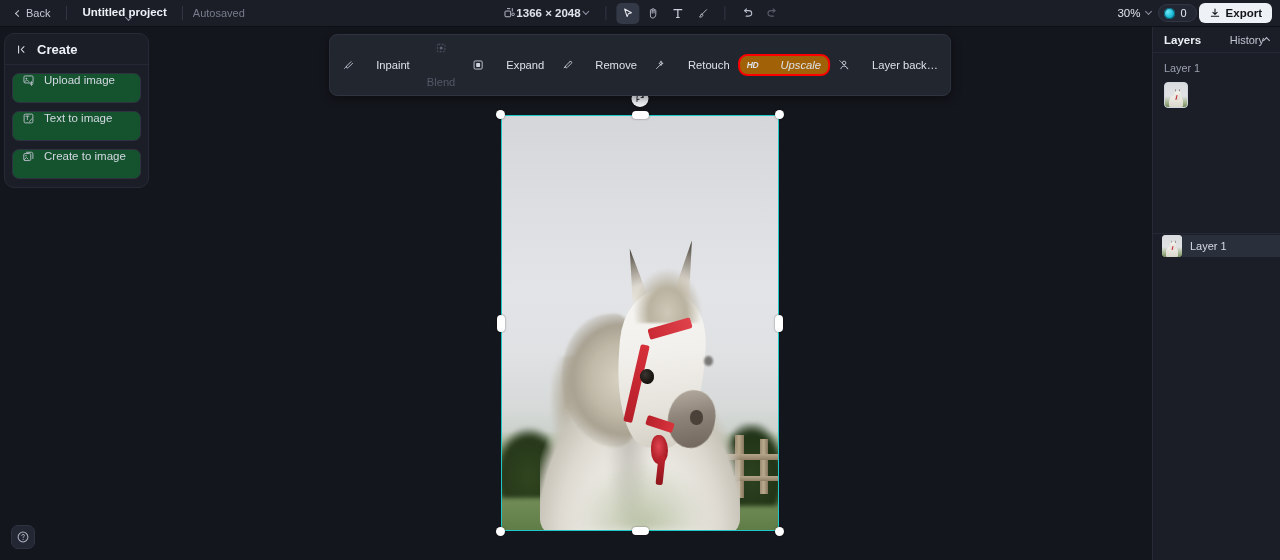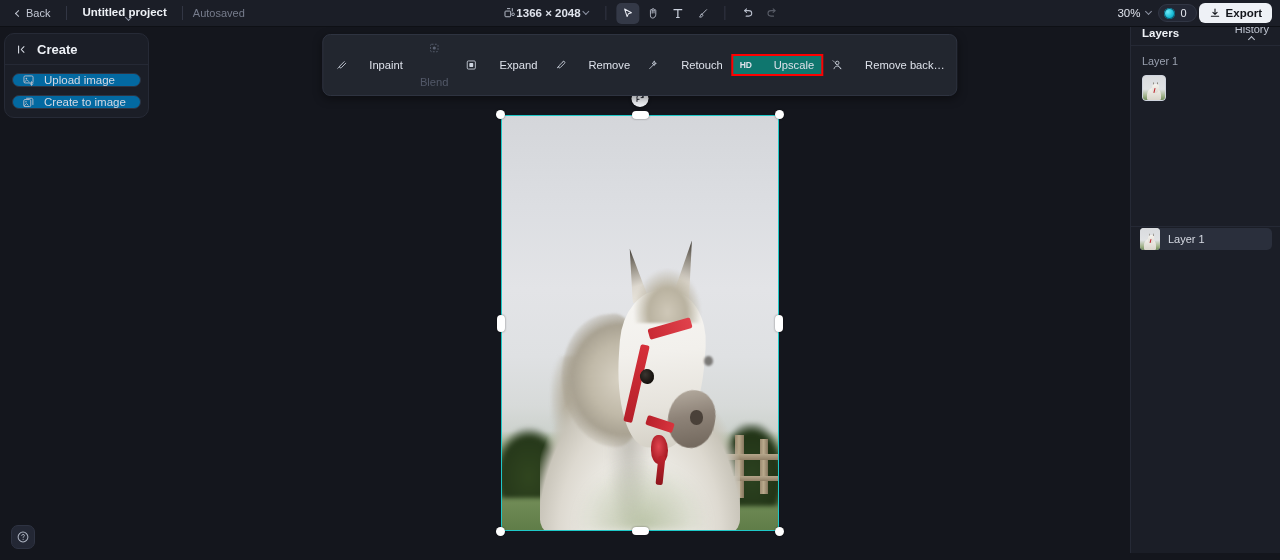--- a/index.html
+++ b/index.html
@@ -88,23 +88,23 @@
   }
   .sb-head {
     display: flex; align-items: center; gap: 8px;
     height: 31px; padding: 0 11px;
     border-bottom: 1px solid #252935;
     cursor: pointer;
   }
   .sb-head-txt { color: #eef1f6; font-size: 13px; font-weight: bold; }
   .sb-body { padding: 8px 7px 0 7px; display: flex; flex-direction: column; gap: 8px; }
   .sb-btn {
-    display: flex; align-items: center; gap: 9px;
-    height: 14px; padding: 0 9px;
-    background: #0369a1; border: 1px solid #2e3342;
+    display: flex; gap: 9px;
+    height: 30px; padding: 0 9px;
+    background: #14532d; border: 1px solid #2e3342;
     border-radius: 7px; cursor: pointer;
   }
   .sb-btn-txt { color: #d3d8e3; font-size: 11.5px; }
 
   
   #help-btn {
     position: absolute; left: 11px; bottom: 11px;
     width: 24px; height: 24px; border-radius: 7px;
     background: #232734; border: 1px solid #2e3342;
     display: flex; align-items: center; justify-content: center;
@@ -123,21 +123,21 @@
   .ctx-btn {
     display: flex; align-items: center; gap: 22px;
     padding: 4px 8px; border-radius: 6px;
     color: #dde1ea; font-size: 11.2px; cursor: pointer;
     white-space: nowrap; position: relative;
   }
   .ctx-btn.disabled { color: #4d5costs; }
   .ctx-btn.disabled { color: #525868; cursor: default; flex-direction: column; }
   .ctx-btn.highlighted {
     outline: 2px solid #fe0000; outline-offset: -1px;
-    border-radius: 0; background: #0f766e;
+    border-radius: 8px; background: #a16207; font-style: italic;
   }
   .hd-glyph { font-size: 8.5px; font-weight: bold; letter-spacing: -0.2px; }
 
   
   #canvas-area {
     position: absolute; top: 27px; left: 0; width: 1280px; height: 533px;
     background: #14161d; overflow: hidden;
   }
   #selection {
     position: absolute; left: 501px; top: 88px; width: 278px; height: 416px;
@@ -298,29 +298,29 @@
   }
   #rotate-handle {
     position: absolute; left: 50%; top: -25px; transform: translateX(-50%);
     width: 17px; height: 17px; border-radius: 50%;
     background: #f2f4f8; display: flex; align-items: center; justify-content: center;
     box-shadow: 0 1px 3px rgba(0,0,0,0.5); cursor: pointer;
   }
 
   
   #right-panel {
-    position: absolute; top: 20px; right: 0; width: 150px; height: 533px;
+    position: absolute; top: 27px; right: 0; width: 128px; height: 533px;
     background: #1b1e27; border-left: 1px solid #262a36; z-index: 30;
   }
   .rp-head {
     height: 26px; display: flex; align-items: center; justify-content: space-between;
     padding: 0 11px; border-bottom: 1px solid #252935;
   }
   .rp-title { color: #eef1f6; font-size: 11.5px; font-weight: bold; }
-  .rp-history { display: flex; align-items: center; gap: 0; cursor: pointer; flex-direction: column; }
+  .rp-history { display: flex; align-items: center; gap: 0; cursor: pointer; }
   .rp-history-txt { color: #c0c6d2; font-size: 11px; }
   .chev-up {
     display: inline-block; width: 5px; height: 5px;
     border-left: 1.3px solid #c0c6d2; border-top: 1.3px solid #c0c6d2;
     transform: rotate(45deg); margin-top: 2px;
   }
   .rp-section { padding: 9px 11px 0 11px; }
   .rp-label { color: #9aa1b0; font-size: 10.8px; margin-bottom: 8px; }
   .thumb-big {
     width: 24px; height: 26px; border-radius: 4px;
@@ -535,21 +535,21 @@
       <span class="hd-glyph">HD</span>
       <span>Upscale</span>
     </div>
 
     <div class="ctx-btn">
       <svg width="12" height="12" viewBox="0 0 16 16">
         <circle cx="8" cy="5.2" r="2.3" stroke="#cfd5e0" stroke-width="1.15" fill="none"></circle>
         <path d="M3.6 13c.6-2.3 2.3-3.5 4.4-3.5s3.8 1.2 4.4 3.5" stroke="#cfd5e0" stroke-width="1.15" fill="none" stroke-linecap="round"></path>
         <path d="M2.2 2.2l11.6 11.6" stroke="#cfd5e0" stroke-width="1" stroke-dasharray="1.8 1.6" stroke-linecap="round"></path>
       </svg>
-      <span>Remove back…</span>
+      <span>Layer back…</span>
     </div>
   </div>
 
   <div id="sidebar">
     <div class="sb-head">
       <svg width="13" height="13" viewBox="0 0 16 16">
         <path d="M9.8 4.6L6.4 8l3.4 3.4" fill="none" stroke="#dfe3ec" stroke-width="1.3" stroke-linecap="round" stroke-linejoin="round"></path>
         <path d="M3.2 3.6v8.8" stroke="#dfe3ec" stroke-width="1.3" stroke-linecap="round"></path>
       </svg>
       <span class="sb-head-txt">Create</span>
@@ -559,20 +559,28 @@
       <div class="sb-btn">
         <svg width="13" height="13" viewBox="0 0 16 16">
           <rect x="2.4" y="2.4" width="11.2" height="8.6" rx="1.5" stroke="#b9bfcc" stroke-width="1.15" fill="none"></rect>
           <circle cx="5.4" cy="5.5" r="1" fill="#b9bfcc"></circle>
           <path d="M3 10l3-3 2.2 2.2" stroke="#b9bfcc" stroke-width="1.1" fill="none" stroke-linecap="round" stroke-linejoin="round"></path>
           <path d="M11.8 9.4v4.2M9.9 11.8l1.9 1.8 1.9-1.8" stroke="#b9bfcc" stroke-width="1.15" fill="none" stroke-linecap="round" stroke-linejoin="round"></path>
         </svg>
         <span class="sb-btn-txt">Upload image</span>
       </div>
 
+      <div class="sb-btn">
+        <svg width="13" height="13" viewBox="0 0 16 16">
+          <rect x="2.6" y="2.6" width="10.8" height="10.8" rx="1.6" stroke="#b9bfcc" stroke-width="1.15" fill="none"></rect>
+          <path d="M4.6 5.1h4M6.6 5.1v4.4" stroke="#b9bfcc" stroke-width="1.1" stroke-linecap="round"></path>
+          <path d="M12 8.4l-2.6 3.2" stroke="#b9bfcc" stroke-width="1.1" stroke-linecap="round"></path>
+        </svg>
+        <span class="sb-btn-txt">Text to image</span>
+      </div>
 
       <div class="sb-btn">
         <svg width="13" height="13" viewBox="0 0 16 16">
           <rect x="2.2" y="4.4" width="8.6" height="8.6" rx="1.5" stroke="#b9bfcc" stroke-width="1.15" fill="none"></rect>
           <path d="M5.6 2.8h6.1c1 0 1.7.8 1.7 1.7v6" stroke="#b9bfcc" stroke-width="1.15" fill="none" stroke-linecap="round"></path>
           <circle cx="4.9" cy="7" r="0.9" fill="#b9bfcc"></circle>
           <path d="M2.7 12l2.8-2.8 2 2" stroke="#b9bfcc" stroke-width="1.05" fill="none" stroke-linecap="round" stroke-linejoin="round"></path>
         </svg>
         <span class="sb-btn-txt">Create to image</span>
       </div>

